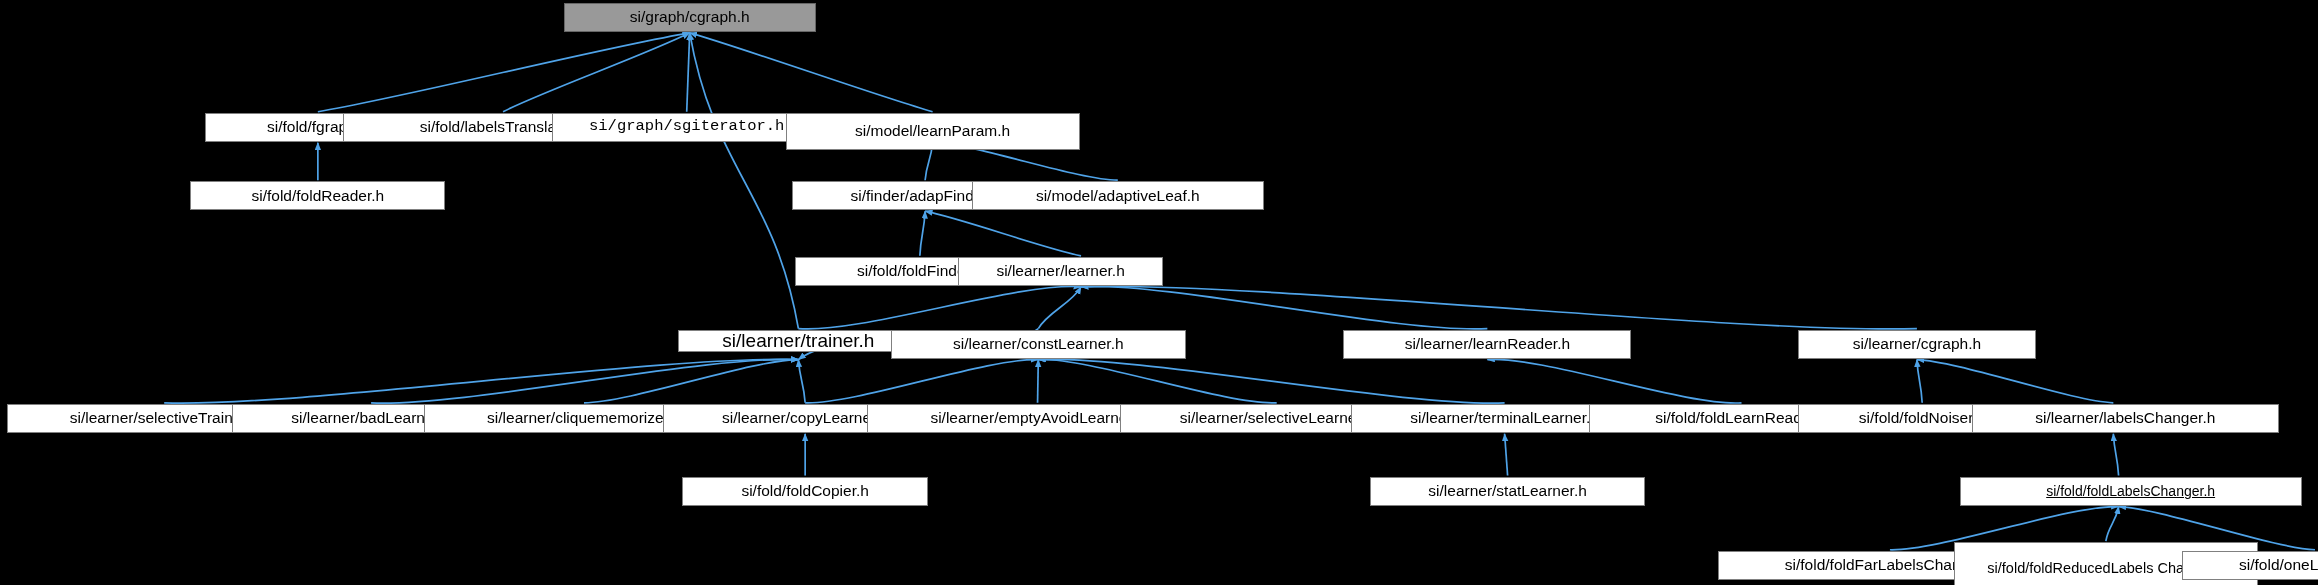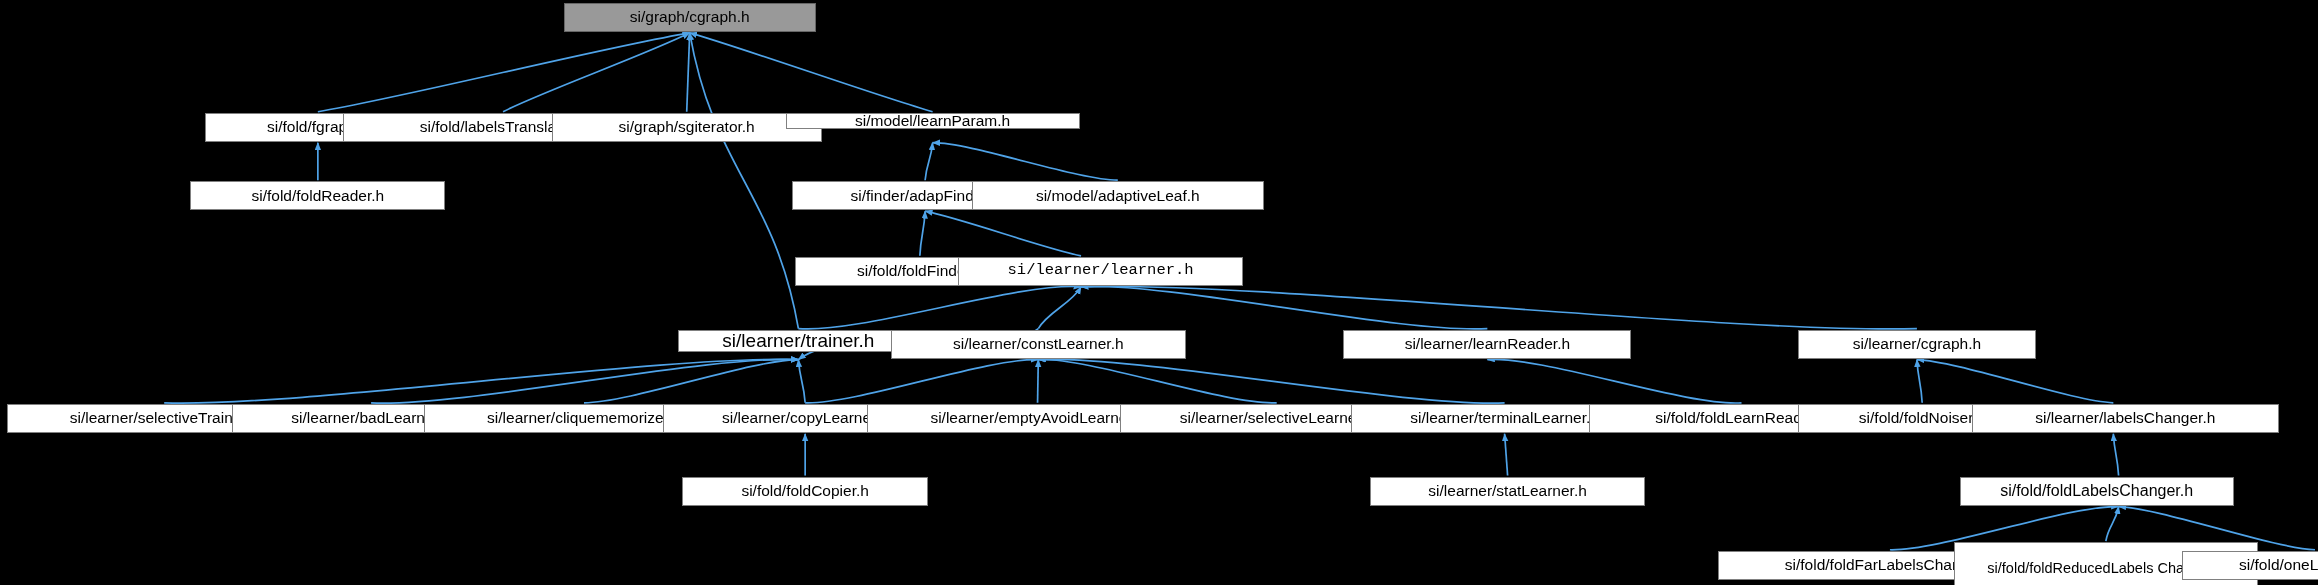--- a/index.html
+++ b/index.html
@@ -80,42 +80,42 @@
         <path d="M2118.5860284605433,475.5609756097561 C2117.4315265200516,455.201602877607 2114.4927943078915,454.15205565897827 2113.3382923674,433.79268292682923" fill="none" stroke="#4fa3e8" stroke-width="1.7" marker-end="url(#arrowhead)"></path>
         <path d="M1889.9346701164295,549.7560975609756 C1940.2379689521345,551.0236724197772 2068.2827296248383,505.29340075095445 2118.5860284605433,506.5609756097561" fill="none" stroke="#4fa3e8" stroke-width="1.7" marker-end="url(#arrowhead)"></path>
         <path d="M2105.841526520052,541.1951219512194 C2108.64531694696,525.1524989745369 2115.782238033635,522.6035985864387 2118.5860284605433,506.5609756097561" fill="none" stroke="#4fa3e8" stroke-width="1.7" marker-end="url(#arrowhead)"></path>
         <path d="M2315.0012936610606,549.7560975609756 C2271.789935316947,547.8000631054175 2161.797386804657,508.5170100653141 2118.5860284605433,506.5609756097561" fill="none" stroke="#4fa3e8" stroke-width="1.7" marker-end="url(#arrowhead)"></path>
       </g>
   </svg>
   <div id="nodes">
       <div class="node root" style="left: 563.757px; top: 2.85366px; width: 251.891px; height: 29px; font-size: 15.5px;">si/graph/cgraph.h</div>
       <div class="node" style="left: 205.411px; top: 112.72px; width: 224.903px; height: 29px; font-size: 15.5px;">si/fold/fgraph.h</div>
       <div class="node" style="left: 343.352px; top: 112.72px; width: 319.362px; height: 29px; font-size: 15.5px;">si/fold/labelsTranslator.h</div>
-      <div class="node" style="left: 551.762px; top: 112.72px; width: 269.884px; height: 29px; font-size: 15.5px;">si/graph/sgiterator.h</div>
-      <div class="node" style="left: 785.661px; top: 112.72px; width: 293.873px; height: 16px; font-size: 15.5px;">si/model/learnParam.h</div>
+      <div class="node" style="left: 551.762px; top: 112.72px; width: 269.884px; height: 29px; font-size: 15.5px; font-family: Liberation Mono, monospace;">si/graph/sgiterator.h</div>
+      <div class="node" style="left: 785.661px; top: 112.72px; width: 293.873px; height: 37px; font-size: 15.5px;">si/model/learnParam.h</div>
       <div class="node" style="left: 190.418px; top: 181.207px; width: 254.89px; height: 29px; font-size: 15.5px;">si/fold/foldReader.h</div>
       <div class="node" style="left: 791.658px; top: 181.207px; width: 266.885px; height: 29px; font-size: 15.5px;">si/finder/adapFinder.h</div>
       <div class="node" style="left: 971.581px; top: 181.207px; width: 292.374px; height: 29px; font-size: 15.5px;">si/model/adaptiveLeaf.h</div>
       <div class="node" style="left: 794.657px; top: 256.829px; width: 250.392px; height: 29px; font-size: 15.5px;">si/fold/foldFinder.h</div>
-      <div class="node" style="left: 958.087px; top: 256.829px; width: 285px; height: 29px; font-size: 15.5px; font-family: Liberation Mono, monospace;">si/learner/learner.h</div>
+      <div class="node" style="left: 958.087px; top: 256.829px; width: 205px; height: 29px; font-size: 15.5px;">si/learner/learner.h</div>
       <div class="node" style="left: 677.708px; top: 329.598px; width: 241.396px; height: 22px; font-size: 19px;">si/learner/trainer.h</div>
       <div class="node" style="left: 890.616px; top: 329.598px; width: 295.373px; height: 29px; font-size: 15.5px; text-align: right;">si/learner/constLearner.h</div>
       <div class="node" style="left: 1343.42px; top: 329.598px; width: 287.876px; height: 29px; font-size: 15.5px; text-align: right;">si/learner/learnReader.h</div>
       <div class="node" style="left: 1797.72px; top: 329.598px; width: 238.397px; height: 29px; font-size: 15.5px;">si/learner/cgraph.h</div>
       <div class="node" style="left: 7.49677px; top: 403.793px; width: 313.365px; height: 29px; font-size: 15.5px;">si/learner/selectiveTrainer.h</div>
       <div class="node" style="left: 232.4px; top: 403.793px; width: 277.38px; height: 29px; font-size: 15.5px;">si/learner/badLearner.h</div>
       <div class="node" style="left: 424.317px; top: 403.793px; width: 319.362px; height: 29px; font-size: 15.5px;">si/learner/cliquememorizer.h</div>
       <div class="node" style="left: 662.714px; top: 403.793px; width: 284.877px; height: 29px; font-size: 15.5px;">si/learner/copyLearner.h</div>
       <div class="node" style="left: 866.626px; top: 403.793px; width: 341.853px; height: 29px; font-size: 15.5px;">si/learner/emptyAvoidLearner.h</div>
       <div class="node" style="left: 1120.02px; top: 403.793px; width: 313.365px; height: 29px; font-size: 15.5px;">si/learner/selectiveLearner.h</div>
       <div class="node" style="left: 1350.92px; top: 403.793px; width: 307.367px; height: 29px; font-size: 15.5px;">si/learner/terminalLearner.h</div>
       <div class="node" style="left: 1589.31px; top: 403.793px; width: 304.369px; height: 29px; font-size: 15.5px;">si/fold/foldLearnReader.h</div>
       <div class="node" style="left: 1797.72px; top: 403.793px; width: 248.893px; height: 29px; font-size: 15.5px;">si/fold/foldNoiser.h</div>
       <div class="node" style="left: 1959.65px; top: 403.793px; width: 307.367px; height: 29px; font-size: 15.5px; margin-left: 12px;">si/learner/labelsChanger.h</div>
       <div class="node" style="left: 682.206px; top: 476.561px; width: 245.894px; height: 29px; font-size: 15.5px;">si/fold/foldCopier.h</div>
       <div class="node" style="left: 1370.41px; top: 476.561px; width: 274.382px; height: 29px; font-size: 15.5px;">si/learner/statLearner.h</div>
-      <div class="node" style="left: 1959.65px; top: 476.561px; width: 274px; height: 29px; font-size: 16px;">si/fold/foldLabelsChanger.h</div>
+      <div class="node" style="left: 1959.65px; top: 476.561px; width: 342px; height: 29px; font-size: 14px; text-decoration: underline;">si/fold/foldLabelsChanger.h</div>
       <div class="node" style="left: 1718.26px; top: 550.756px; width: 343.352px; height: 29px; font-size: 15.5px;">si/fold/foldFarLabelsChanger.h</div>
       <div class="node two-line" style="left: 1953.66px; top: 542.195px; width: 304.369px; height: 52px; font-size: 14.5px;">si/fold/foldReducedLabels
 Changer.h</div>
       <div class="node" style="left: 2181.56px; top: 550.756px; width: 266.885px; height: 29px; font-size: 15.5px;">si/fold/oneLabelTrier.h</div>
     </div>
 </div>
 
 </body></html>

